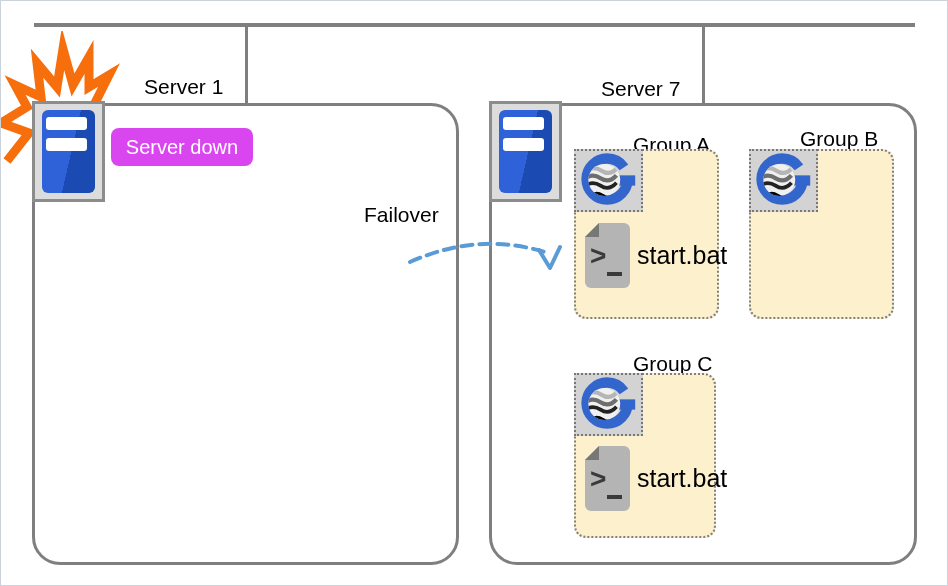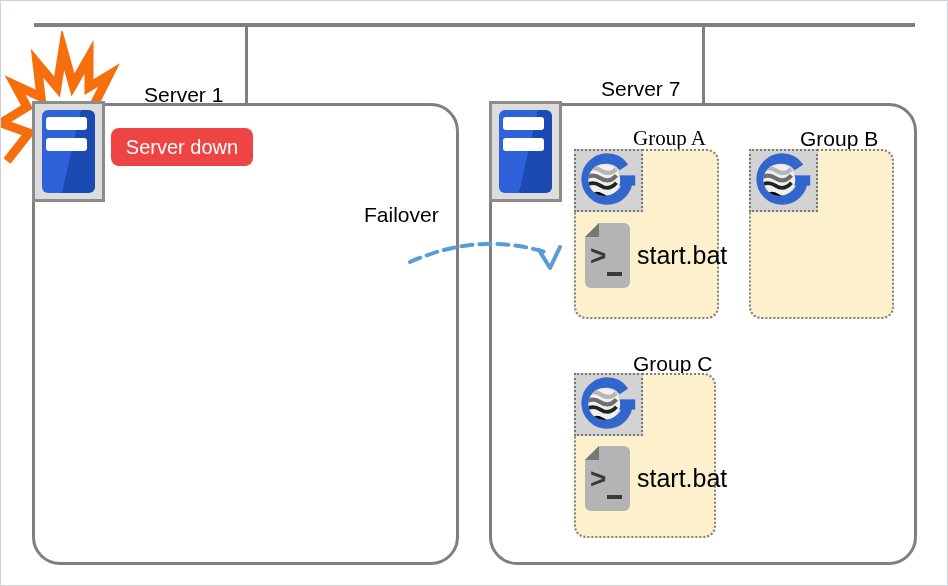--- a/index.html
+++ b/index.html
@@ -15,53 +15,53 @@
   .drop.s1{left:244px;}
   .drop.s2{left:701px;}
   
   .server-box{
     box-sizing:border-box;border:3px solid #7f7f7f;border-radius:28px;background:#fff;
     top:102px;height:462px;
   }
   .server-box.s1{left:31px;width:427px;}
   .server-box.s2{left:488px;width:428px;}
   .label{font-size:21px;line-height:1.1;white-space:nowrap;}
-  .server-label.s1{left:143px;top:74px;margin-top:8px;}
+  .server-label.s1{left:143px;top:74px;}
   .server-label.s2{left:600px;top:76px;}
   
   .server-icon{
     box-sizing:border-box;width:73px;height:101px;background:#dcdcdc;
     border:3px solid #8c8c8c;top:100px;
   }
   .server-icon.i1{left:31px;}
   .server-icon.i2{left:488px;}
   .server-icon .tower{
     position:absolute;left:7px;top:6px;right:7px;bottom:6px;border-radius:6px;
     background:linear-gradient(103deg,#2f62d8 0%,#2f62d8 54%,#1b4ab2 54%);
   }
   .server-icon .bar{
     position:absolute;left:16%;width:62%;height:13px;border-radius:3px;background:#fff;
   }
   .server-icon .bar.b1{top:13px;}
   .server-icon .bar.b2{top:34px;}
   
   .status-badge{
-    left:110px;top:127px;width:142px;height:38px;border-radius:8px;background:#ef4444;
+    left:110px;top:127px;width:142px;height:38px;border-radius:8px;background:#d946ef;
     color:#fff;font-size:20px;line-height:38px;text-align:center;
   }
   
   .failover-label{left:363px;top:202px;}
   
   .group-box{
     box-sizing:border-box;background:#fcf0cd;border:2px dotted #808080;border-radius:12px;
   }
   .group-box.ga{left:573px;top:148px;width:145px;height:170px;}
   .group-box.gb{left:748px;top:148px;width:145px;height:170px;}
   .group-box.gc{left:573px;top:372px;width:142px;height:165px;}
-  .group-label.ga{left:632px;top:126px;font-family:Liberation Serif, serif;}
+  .group-label.ga{left:632px;top:132px;}
   .group-label.gb{left:799px;top:126px;}
   .group-label.gc{left:632px;top:351px;}
   
   .app-icon-box{
     position:absolute;left:-2px;top:-2px;width:69px;height:63px;box-sizing:border-box;
     background:#d3d3d3;border:2px dotted #777;
   }
   .app-icon-box svg{position:absolute;left:0;top:0;width:100%;height:100%;}
   
   .script-row{position:absolute;left:9px;display:flex;align-items:center;}

